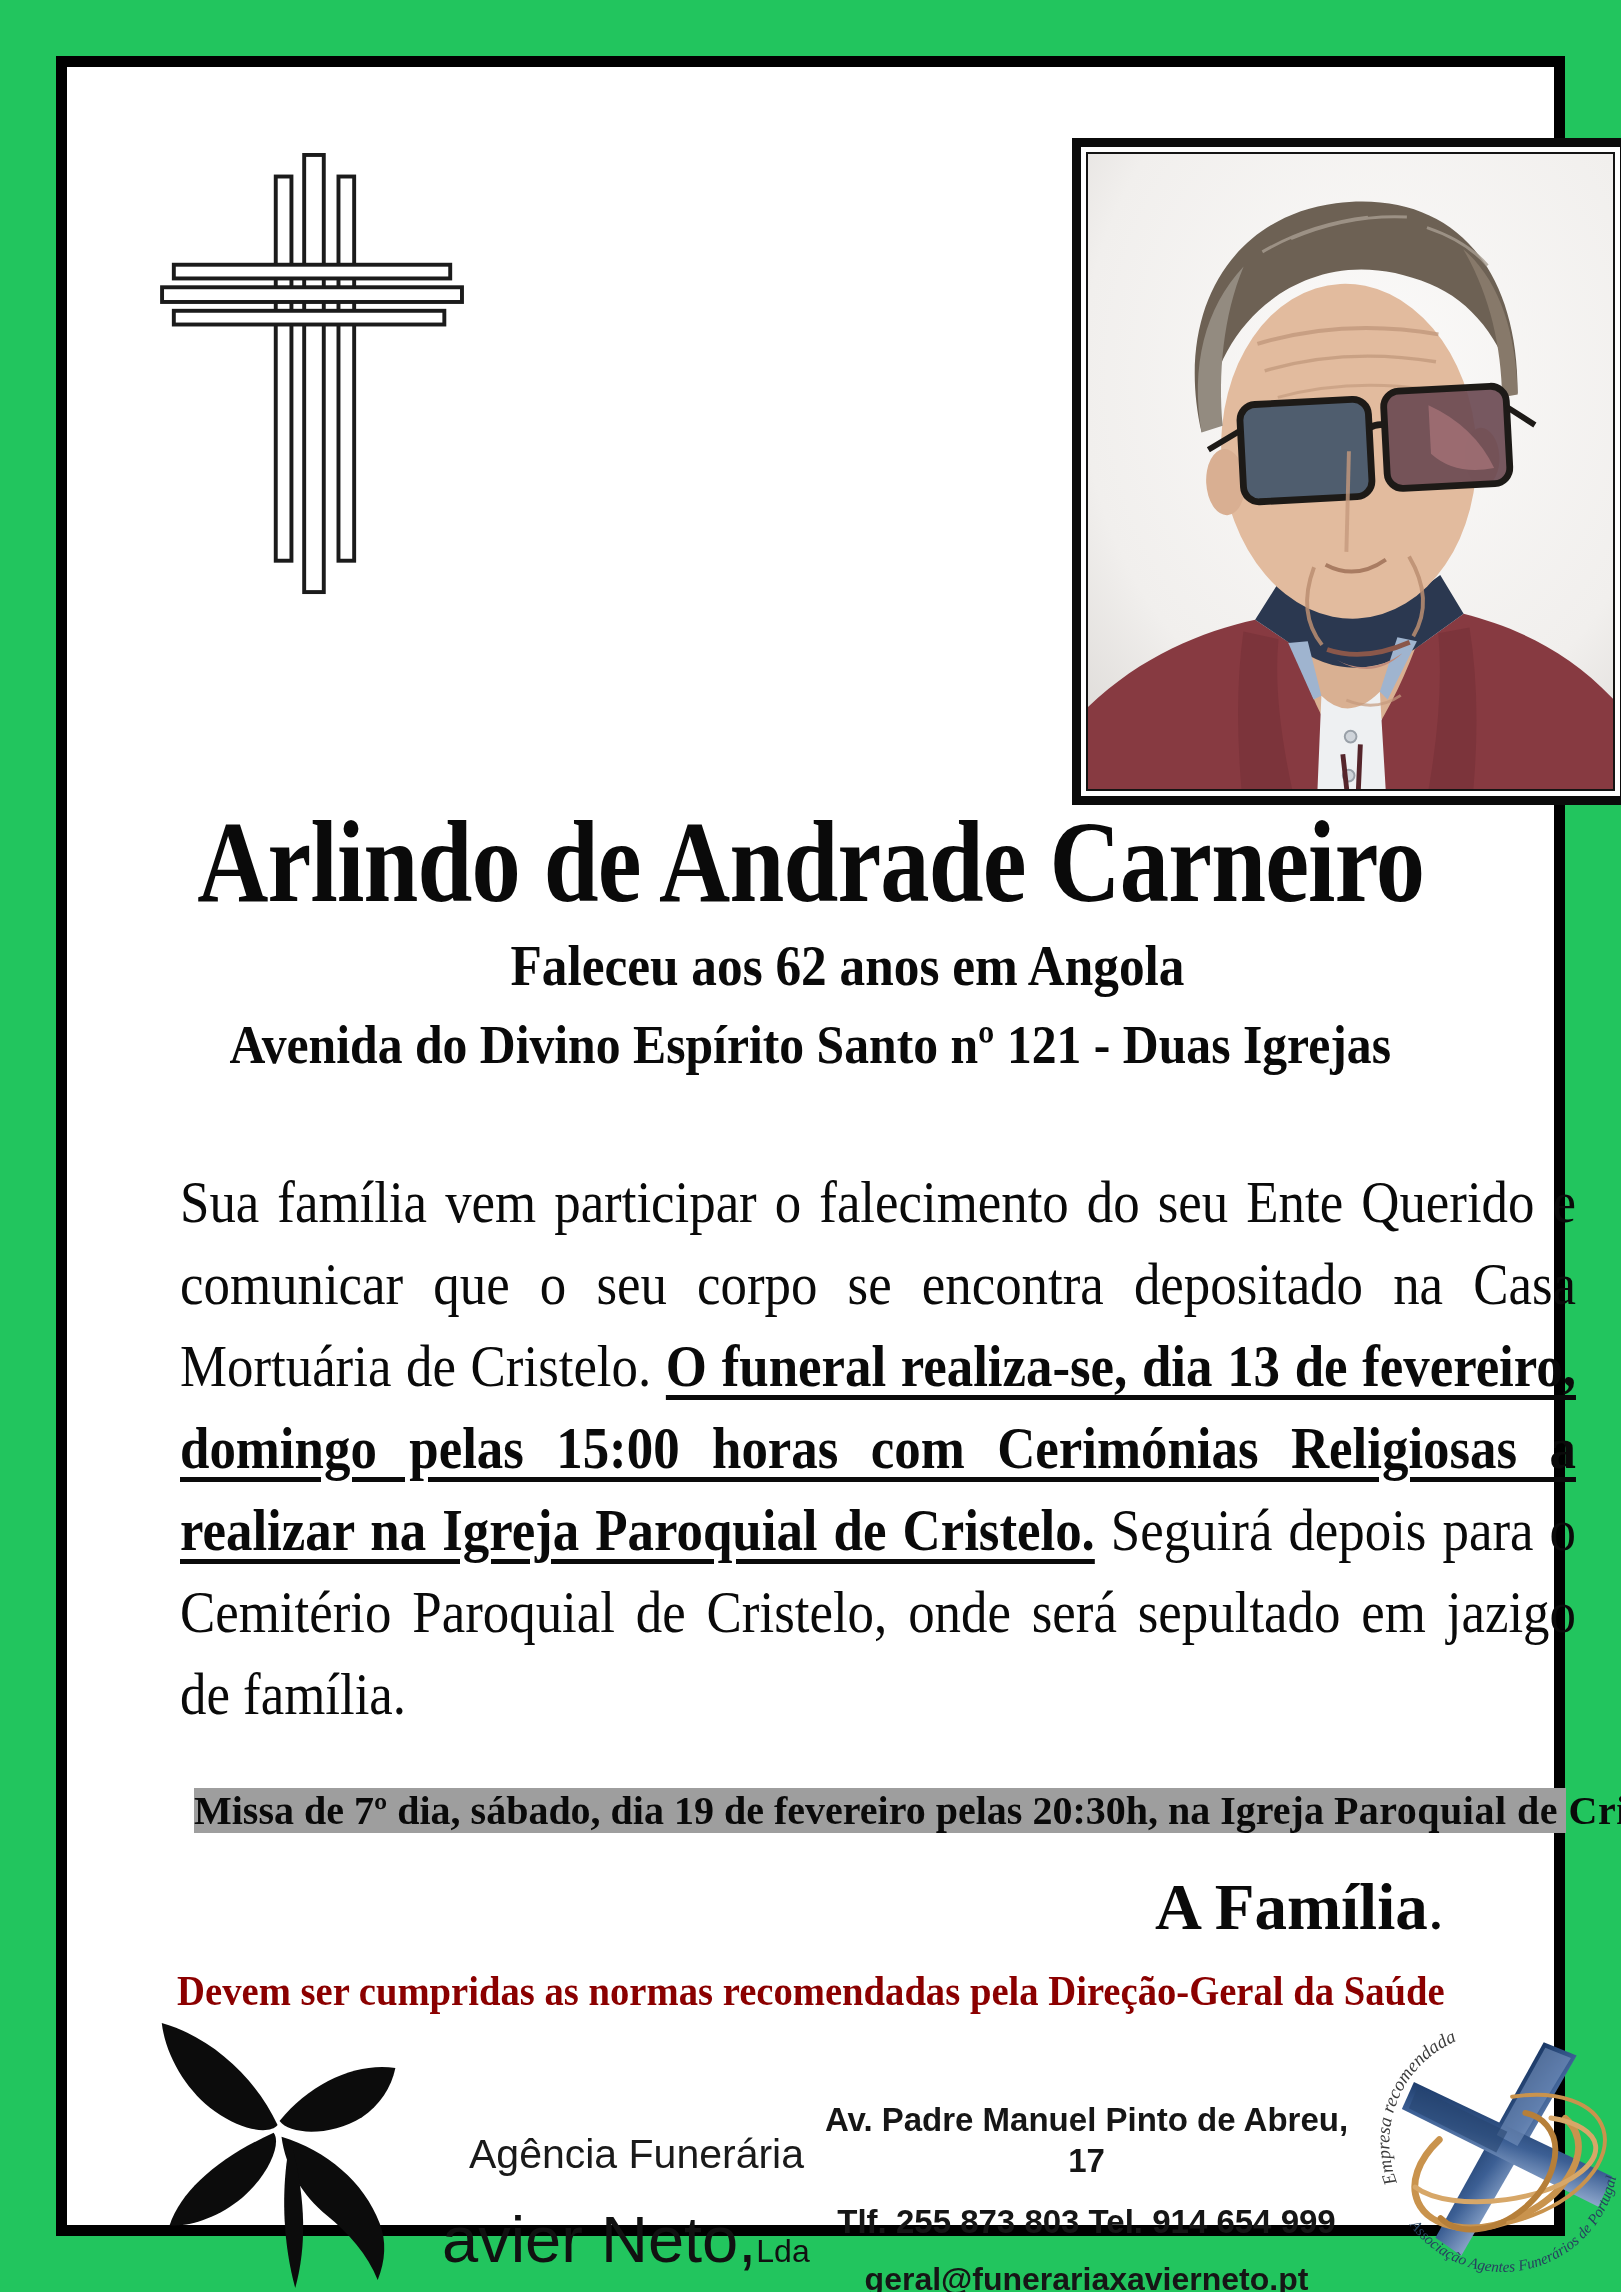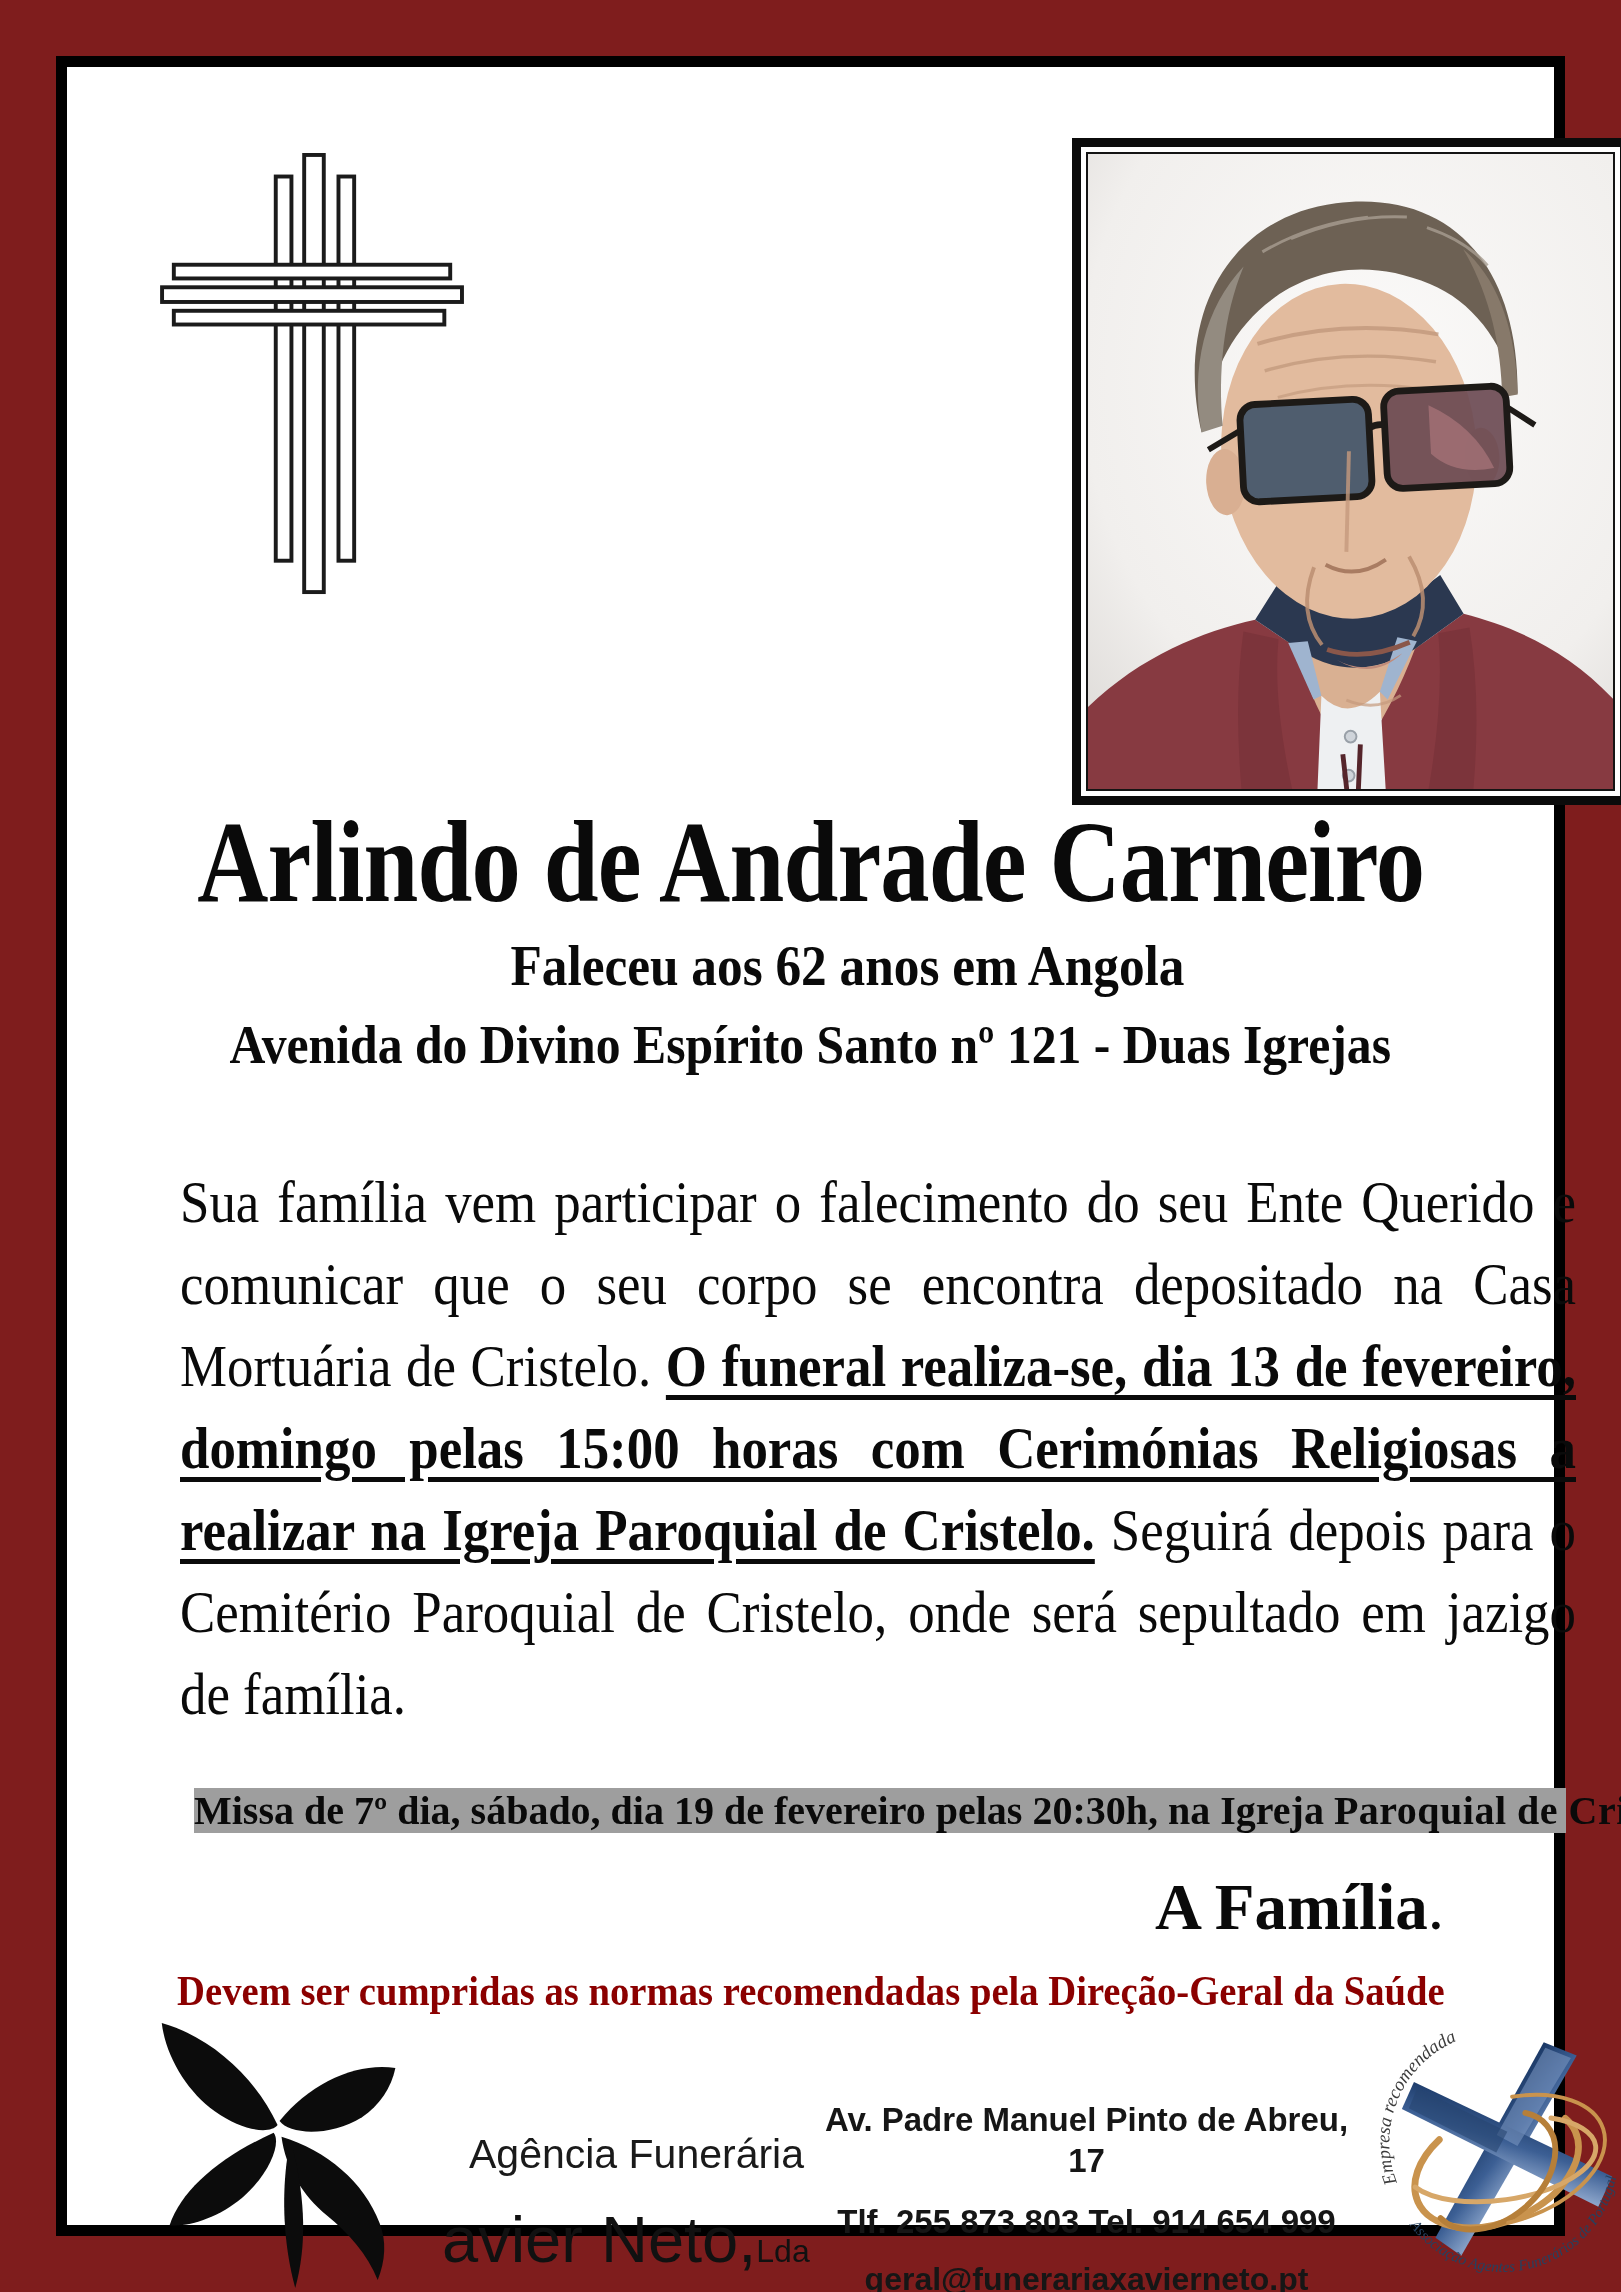--- a/index.html
+++ b/index.html
@@ -1,17 +1,17 @@
 <!DOCTYPE html>
 <html><head>
 <meta charset="utf-8">
 <style>
   html,body { margin:0; padding:0; background:#ffffff; }
   .page {
-    position:relative; width:1621px; height:2293px; background:#7f1d1d;
+    position:relative; width:1621px; height:2293px; background:#22c55e;
     font-family:"Liberation Serif", serif; color:#0a0a0a; overflow:hidden;
   }
   .frame {
     position:absolute; left:56px; top:56px; width:1509px; height:2180px;
     border:11.8px solid #000; box-sizing:border-box; background:#fff;
   }
   .abs { position:absolute; }
 
   
   .cross-wrap { left:93px; top:86px; width:306px; height:443px; }

